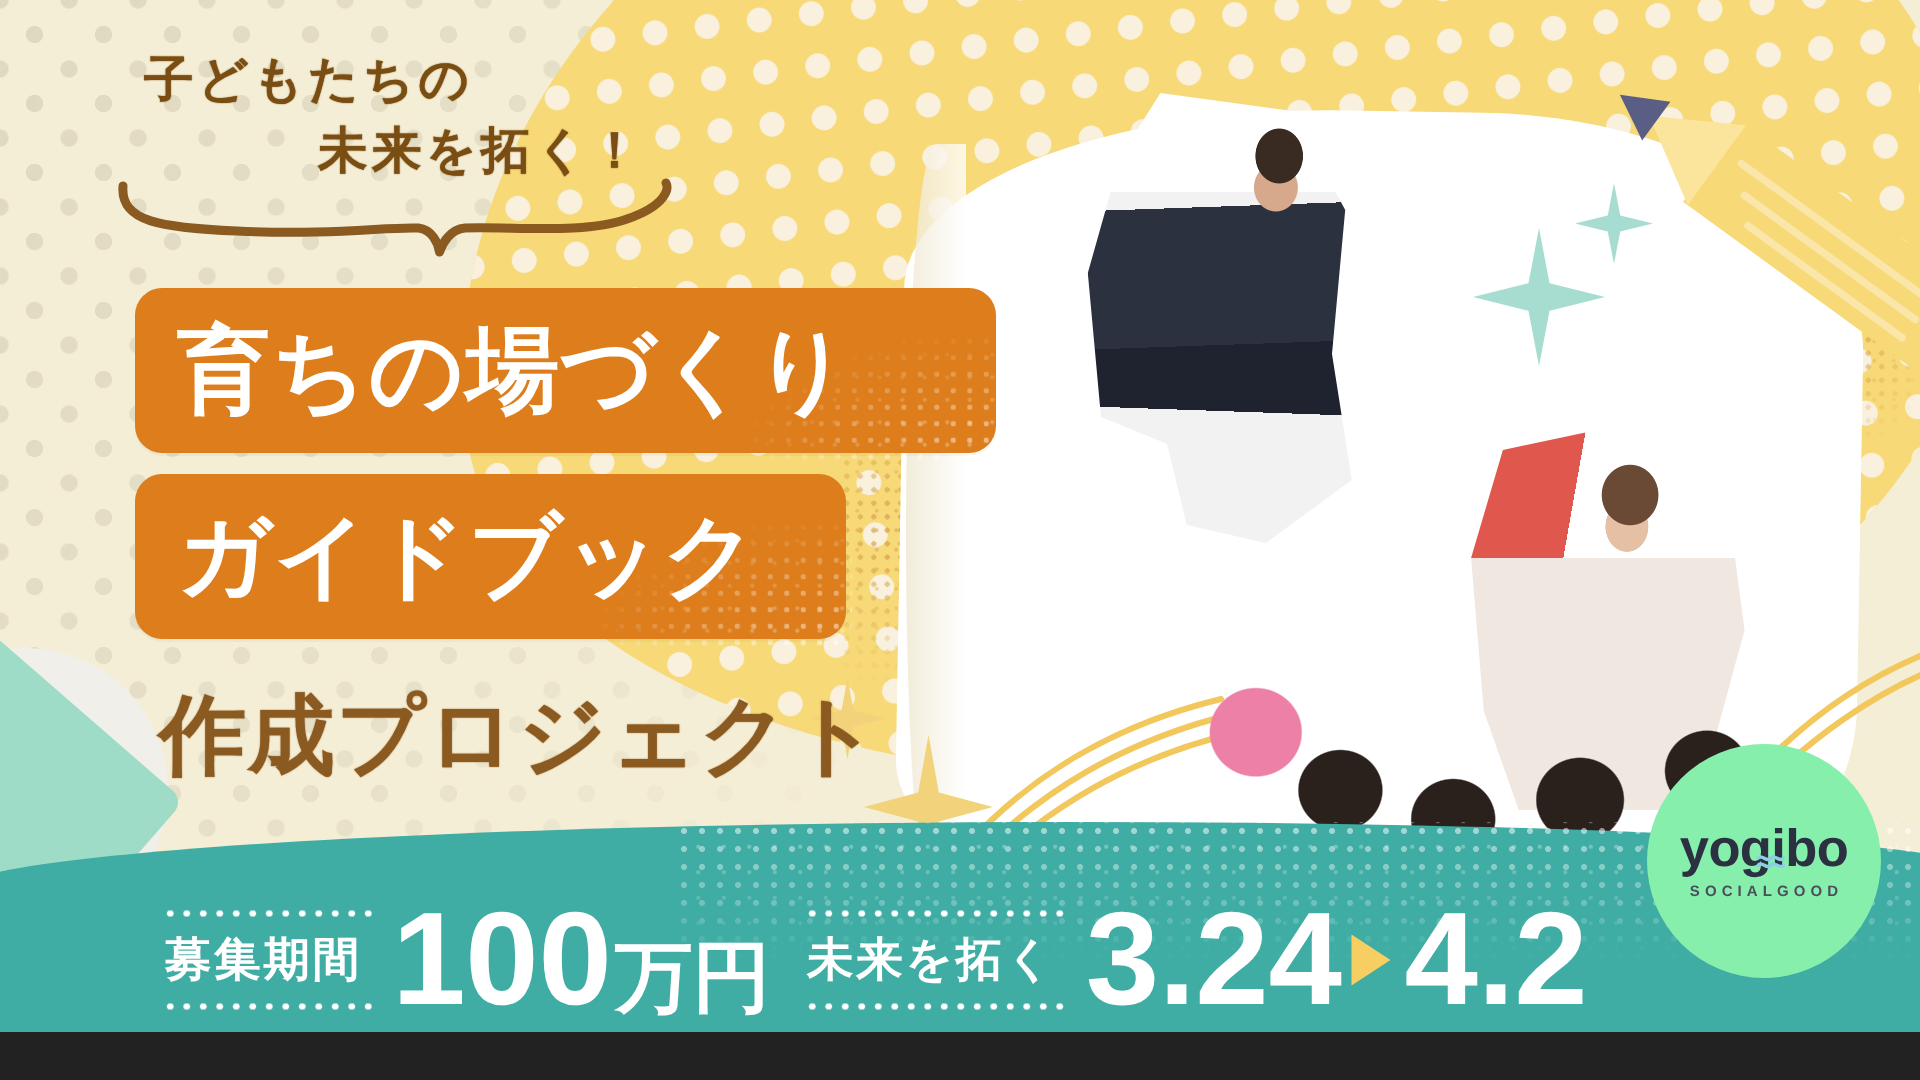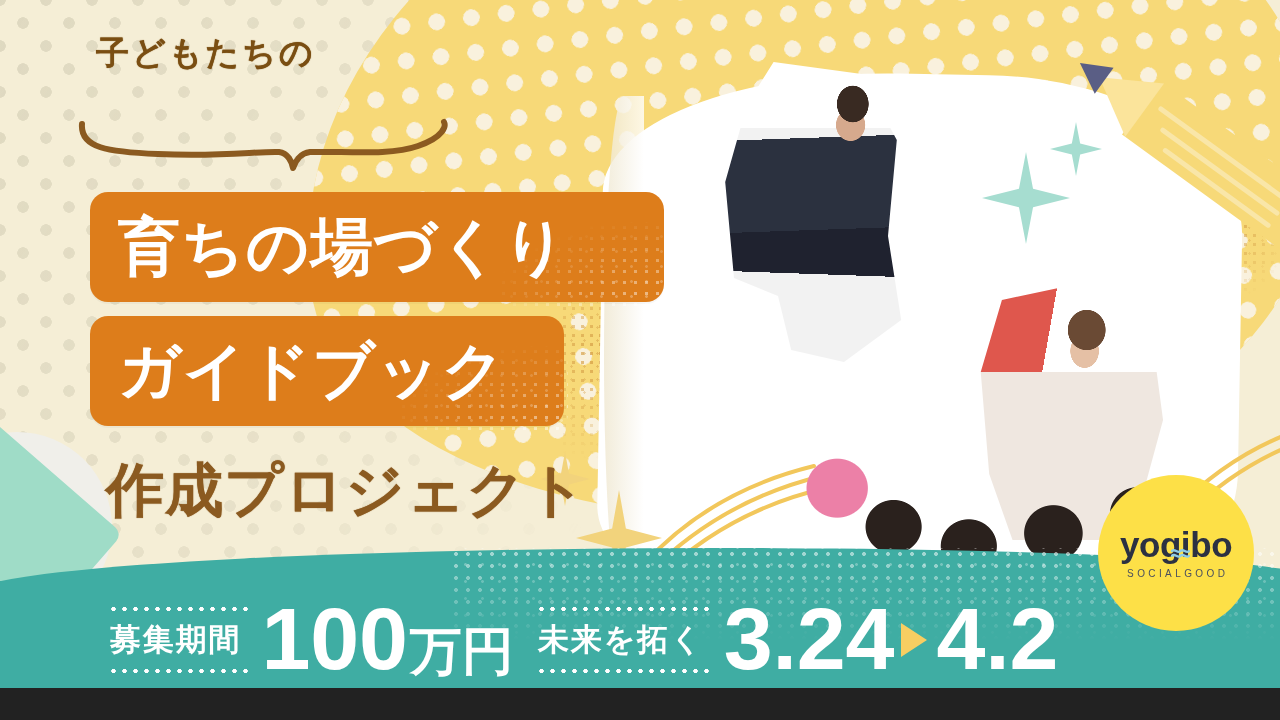--- a/index.html
+++ b/index.html
@@ -261,38 +261,38 @@
   .arrow-sep{
     width:0; height:0; margin:0 9px 0 7px;
     border-top:17px solid transparent;
     border-bottom:17px solid transparent;
     border-left:26px solid #F7CE62;
     align-self:center;
   }
 
   
   .logo{
-    position:absolute; right:26px; bottom:57px;
+    position:absolute; right:26px; bottom:36px;
     width:156px; height:156px; border-radius:50%;
-    background:#fde047;
+    background:#86efac;
     display:flex; flex-direction:column;
     align-items:center; justify-content:center;
     gap:7px;
   }
   .logo-word{
     font-size:35px; font-weight:700; color:#2C3142;
     letter-spacing:-.012em; line-height:1;
     position:relative;
   }
   .logo-word .g-wave{
     position:absolute; left:51px; top:20px;
     width:19px; height:12px; color:#8ECDE6;
   }
   .logo-sub{
-    font-size:10px; font-weight:400; color:#4A4F5E;
+    font-size:10px; font-weight:700; color:#4A4F5E;
     letter-spacing:.34em; line-height:1;
     padding-left:.34em;
     text-align:right;
   }
 </style>
 </head>
 <body>
 
 <div class="banner">
 
@@ -367,20 +367,21 @@
            radial-gradient(ellipse 52px 50px at 16% 28%, #EF7FA8 0%, #EF7FA8 58%, transparent 60%),
            radial-gradient(ellipse 46px 44px at 28% 40%, #2A211D 0%, #2A211D 60%, transparent 62%),
            radial-gradient(ellipse 46px 44px at 44% 46%, #2A211D 0%, #2A211D 60%, transparent 62%),
            radial-gradient(ellipse 48px 46px at 62% 42%, #2A211D 0%, #2A211D 60%, transparent 62%),
            radial-gradient(ellipse 46px 44px at 80% 36%, #2A211D 0%, #2A211D 60%, transparent 62%),
            linear-gradient(180deg, transparent 0 52%, #C0392B 52% 74%, transparent 74%),
            linear-gradient(180deg, transparent 0 62%, #6B4226 62% 100%);"></div>
 
   <div class="top-copy">
     <span>子どもたちの</span>
+    <span class="l2">未来を拓く！</span>
   </div>
 
   <svg class="brace" width="400" height="60" viewBox="0 0 400 60">
     <path d="M10 6 C 8 30, 36 34, 86 36 C 150 39, 186 33, 207 34 C 216 35, 220 44, 221 50
              C 223 44, 228 35, 238 34 C 272 33, 318 38, 346 28 C 372 19, 374 8, 372 4" fill="none" stroke="#8B5A20" stroke-width="6" stroke-linecap="round" stroke-linejoin="round"></path>
   </svg>
 
   <div class="pill pill-1">
     <span>育ちの場づくり</span>
     <span class="pill-speckle"></span>

